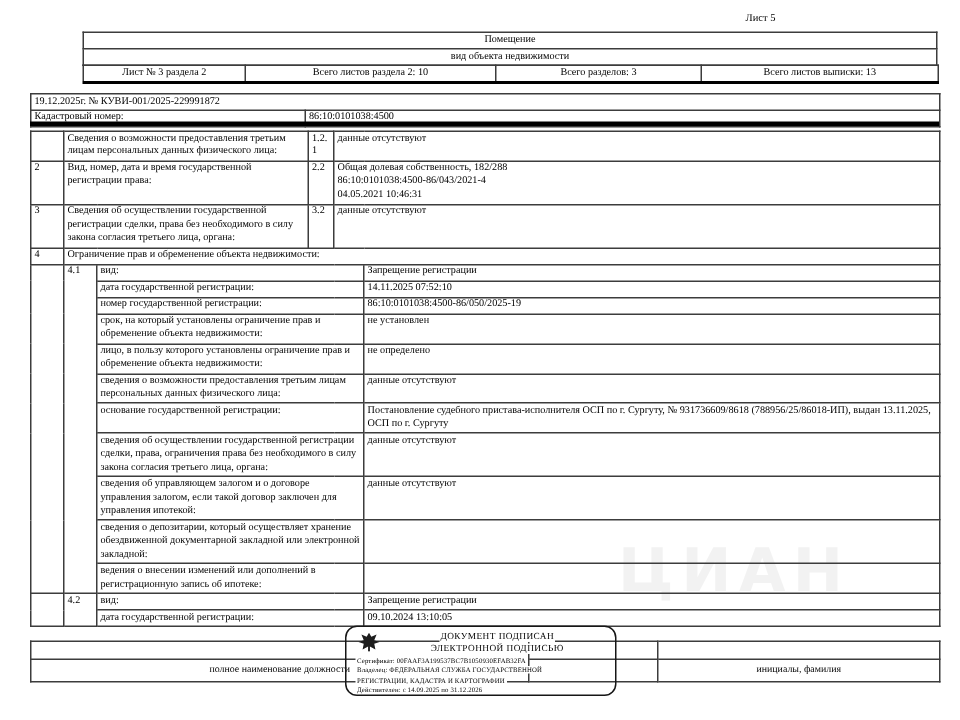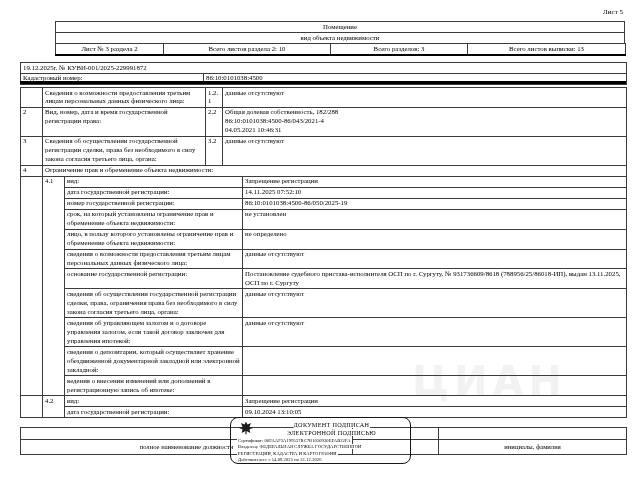--- a/index.html
+++ b/index.html
@@ -8,21 +8,21 @@
     font-family:"Liberation Serif", serif;color:#000;
   }
   .layer{position:absolute;z-index:1;}
   table{border-collapse:collapse;table-layout:fixed;}
   td{
     border:1px solid #3c3c3c;font-size:6.8px;line-height:1.32;
     padding:0.5px 2px;vertical-align:top;word-wrap:break-word;
   }
   .pre{white-space:pre-line;}
   
-  .sheet-label{position:absolute;top:8px;left:0;width:623px;text-align:right;font-size:7px;z-index:1;}
+  .sheet-label{position:absolute;top:8px;left:0;width:517px;text-align:right;font-size:7px;z-index:1;}
   
   .t-object{position:absolute;top:21px;left:55px;width:570px;}
   .t-object td{height:9px;text-align:center;}
   .t-sheets{position:absolute;top:43px;left:55px;width:570px;border-bottom:2px solid #000;}
   .t-sheets td{height:9px;text-align:center;}
   .t-request{position:absolute;top:62px;left:20px;width:606px;}
   .t-request td{height:8px;}
   .thick-rule{position:absolute;top:81px;left:20px;width:606px;height:2.5px;background:#000;z-index:1;}
   
   .t-main{position:absolute;top:87px;left:20px;width:606px;}

